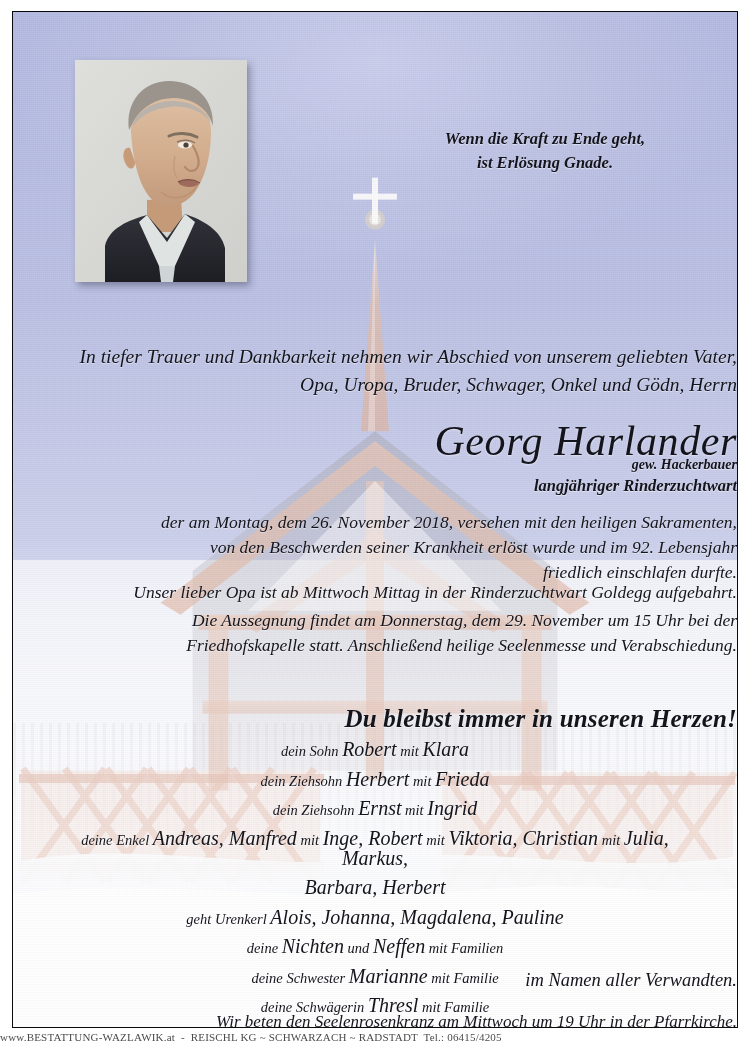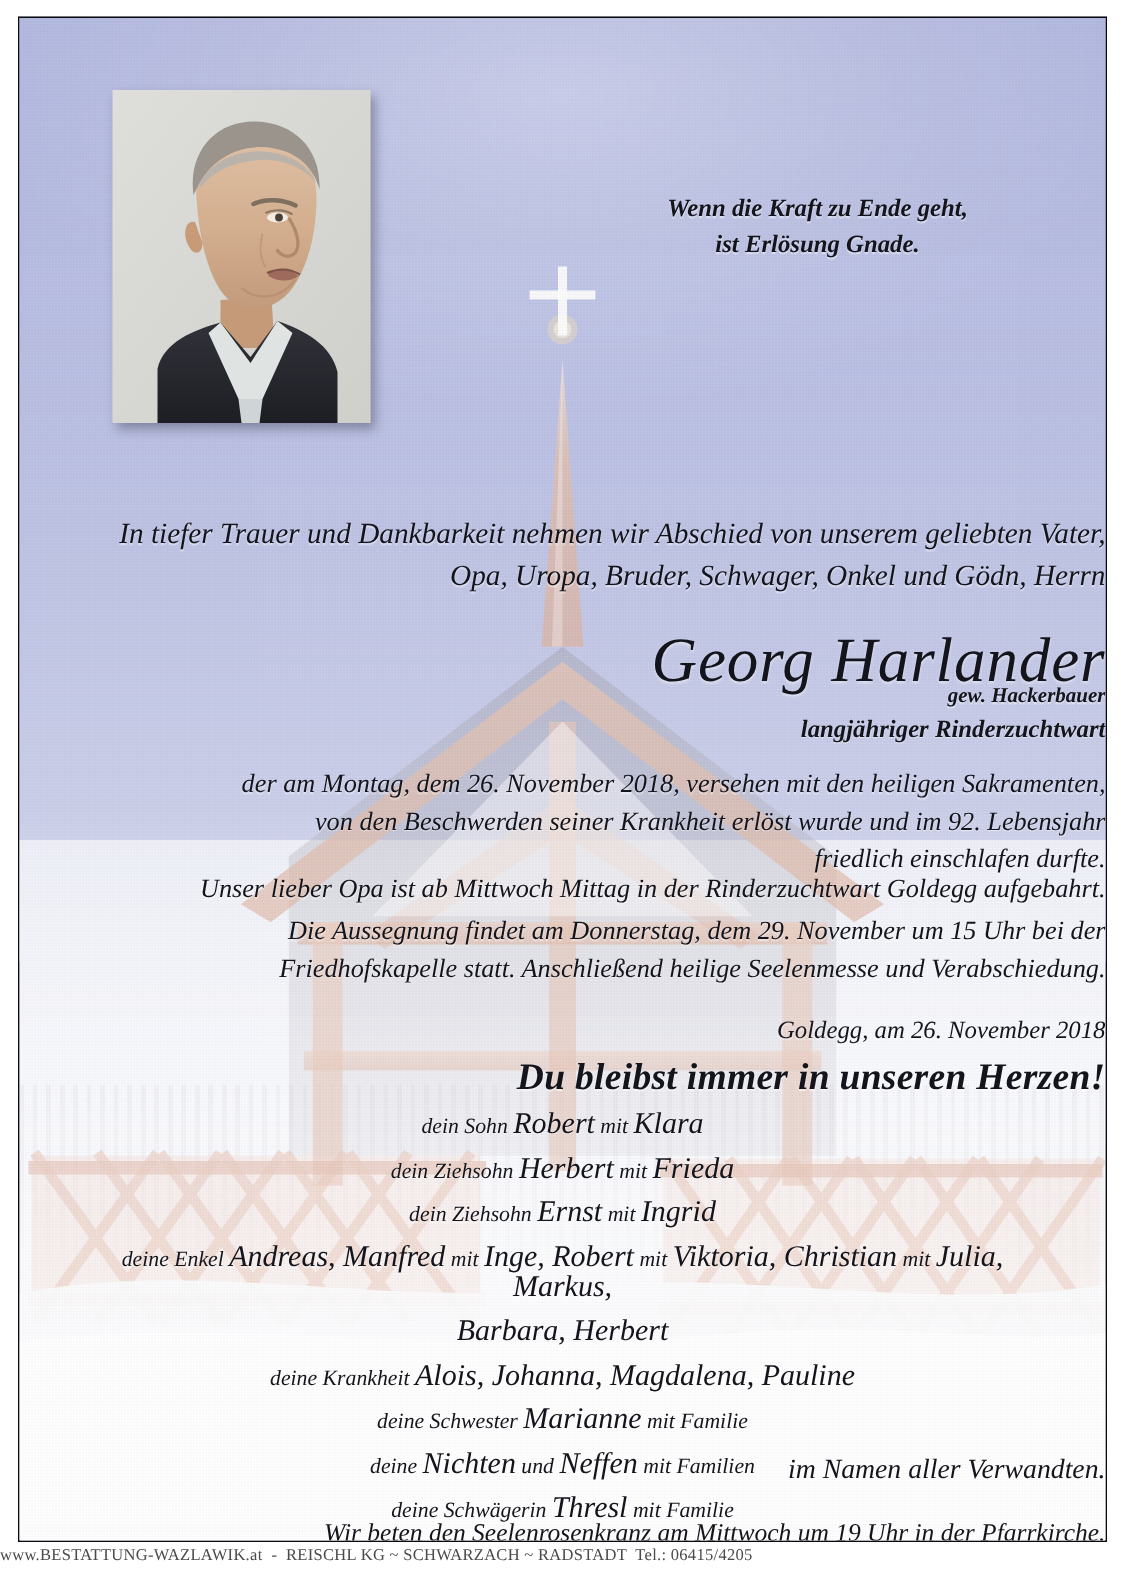--- a/index.html
+++ b/index.html
@@ -305,33 +305,32 @@
       <div class="t sub2">langjähriger Rinderzuchtwart</div>
 
       <div class="t para-death">der am Montag, dem 26. November 2018, versehen mit den heiligen Sakramenten,
 von den Beschwerden seiner Krankheit erlöst wurde und im 92. Lebensjahr
 friedlich einschlafen durfte.</div>
 
       <div class="t aufgebahrt">Unser lieber Opa ist ab Mittwoch Mittag in der Rinderzuchtwart Goldegg aufgebahrt.</div>
       <div class="t aussegnung">Die Aussegnung findet am Donnerstag, dem 29. November um 15 Uhr bei der
 Friedhofskapelle statt. Anschließend heilige Seelenmesse und Verabschiedung.</div>
 
-      <div class="t placedate">Goldegg, am 26. November 2018</div>
 
       <div class="t motto">Du bleibst immer in unseren Herzen!</div>
 
       <div class="family">
           <div class="famline"><span class="rel">dein Sohn </span><span class="nm">Robert</span><span class="rel"> mit </span><span class="nm">Klara</span></div>
           <div class="famline"><span class="rel">dein Ziehsohn </span><span class="nm">Herbert</span><span class="rel"> mit </span><span class="nm">Frieda</span></div>
           <div class="famline"><span class="rel">dein Ziehsohn </span><span class="nm">Ernst</span><span class="rel"> mit </span><span class="nm">Ingrid</span></div>
           <div class="famline"><span class="rel">deine Enkel </span><span class="nm">Andreas,  Manfred</span><span class="rel"> mit </span><span class="nm">Inge, Robert</span><span class="rel"> mit </span><span class="nm">Viktoria, Christian</span><span class="rel"> mit </span><span class="nm">Julia, Markus,</span></div>
           <div class="famline"><span class="nm">Barbara, Herbert</span></div>
-          <div class="famline"><span class="rel">deine Krankheit  </span><span class="nm">Alois, Johanna, Magdalena, Pauline</span></div>
+          <div class="famline"><span class="rel">geht Urenkerl  </span><span class="nm">Alois, Johanna, Magdalena, Pauline</span></div>
+          <div class="famline"><span class="rel">deine </span><span class="nm">Nichten</span><span class="rel"> und </span><span class="nm">Neffen</span><span class="rel"> mit Familien</span></div>
           <div class="famline"><span class="rel">deine Schwester </span><span class="nm">Marianne</span><span class="rel"> mit Familie</span></div>
-          <div class="famline"><span class="rel">deine </span><span class="nm">Nichten</span><span class="rel"> und </span><span class="nm">Neffen</span><span class="rel"> mit Familien</span></div>
           <div class="famline"><span class="rel">deine Schwägerin </span><span class="nm">Thresl</span><span class="rel"> mit Familie</span></div>
         </div>
 
       <div class="t closing">im Namen aller Verwandten.</div>
       <div class="t rosenkranz">Wir beten den Seelenrosenkranz am Mittwoch um 19 Uhr in der Pfarrkirche.</div>
     </div>
 
   </div>
 
   <div class="footer">www.BESTATTUNG-WAZLAWIK.at  -  REISCHL KG ~ SCHWARZACH ~ RADSTADT  Tel.: 06415/4205</div>

